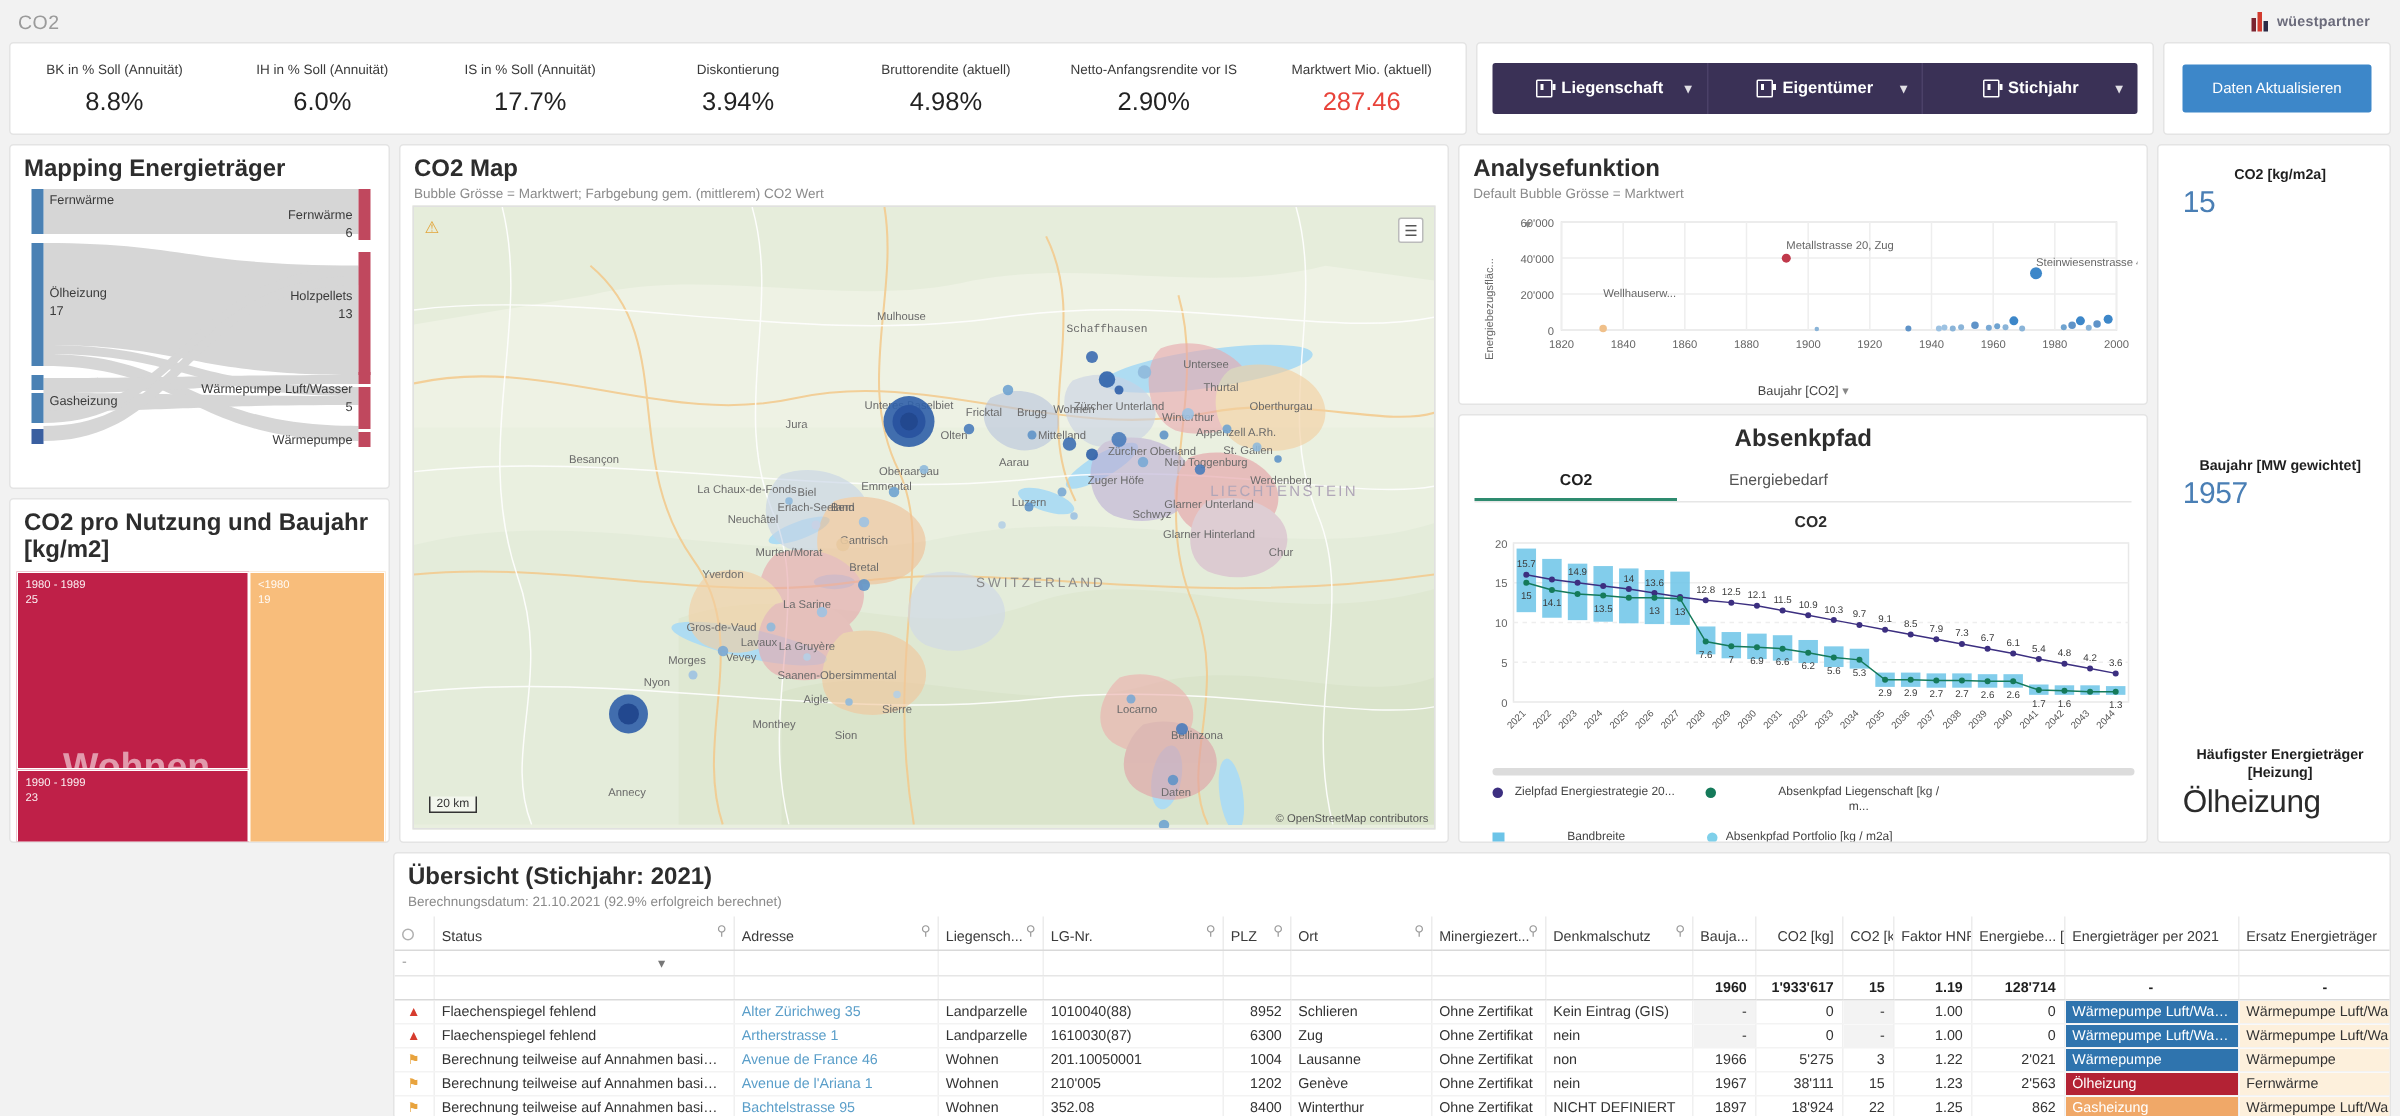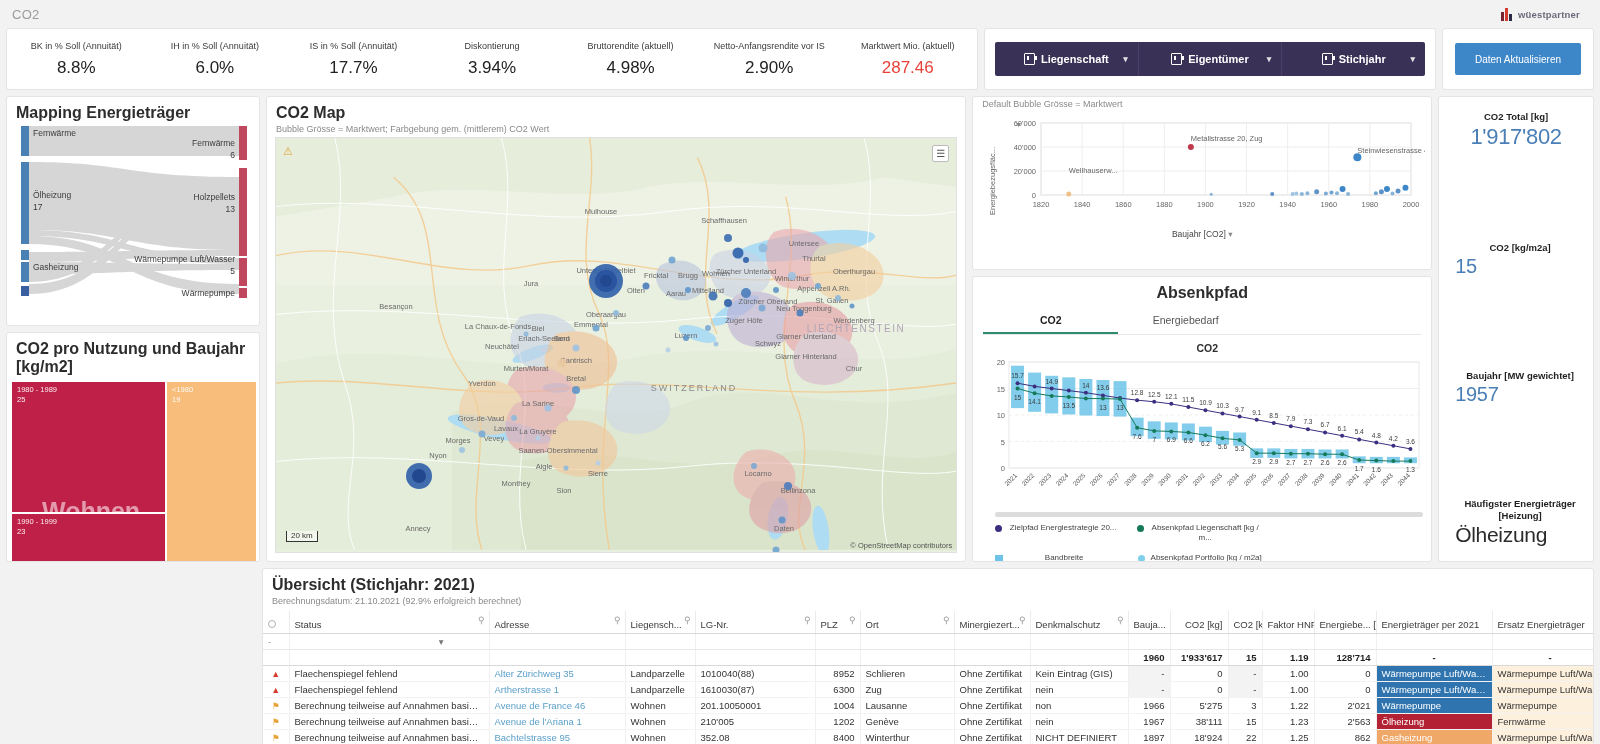--- a/index.html
+++ b/index.html
@@ -327,31 +327,31 @@
             <path d="M480,320 C506,312 532,328 530,348 C528,368 500,378 478,366 C460,356 466,332 480,320Z" fill="#ecb0ae"></path>
             <path d="M496,352 C522,344 548,360 546,380 C544,400 516,410 494,398 C476,388 482,364 496,352Z" fill="#e0a0a6"></path>
             <path d="M348,250 C376,242 404,258 402,278 C400,298 372,308 348,298 C330,288 334,262 348,250Z" fill="#cfd8e8"></path>
           </g>
         </svg>
 
         <div id="maplabels">
             <div class="mlabel " style="left: 325px; top: 73px;">Mulhouse</div>
             <div class="mlabel " style="left: 120px; top: 168px;">Besançon</div>
             <div class="mlabel " style="left: 255px; top: 145px;">Jura</div>
-            <div class="mlabel " style="left: 448px; top: 82px;">Schaffhausen</div>
+            <div class="mlabel " style="left: 462px; top: 82px; font-family: Liberation Mono, monospace;">Schaffhausen</div>
             <div class="mlabel " style="left: 528px; top: 105px;">Untersee</div>
             <div class="mlabel " style="left: 538px; top: 120px;">Thurtal</div>
             <div class="mlabel " style="left: 578px; top: 133px;">Oberthurgau</div>
             <div class="mlabel " style="left: 380px; top: 137px;">Fricktal</div>
             <div class="mlabel " style="left: 412px; top: 137px;">Brugg</div>
             <div class="mlabel " style="left: 440px; top: 135px;">Wohnen</div>
             <div class="mlabel " style="left: 470px; top: 133px;">Zürcher Unterland</div>
             <div class="mlabel " style="left: 516px; top: 140px;">Winterthur</div>
             <div class="mlabel " style="left: 548px; top: 150px;">Appenzell A.Rh.</div>
-            <div class="mlabel " style="left: 400px; top: 155px;">Aarau</div>
+            <div class="mlabel " style="left: 400px; top: 170px;">Aarau</div>
             <div class="mlabel " style="left: 432px; top: 152px;">Mittelland</div>
             <div class="mlabel " style="left: 492px; top: 163px;">Zürcher Oberland</div>
             <div class="mlabel " style="left: 360px; top: 152px;">Olten</div>
             <div class="mlabel " style="left: 330px; top: 132px;">Unteres Baselbiet</div>
             <div class="mlabel " style="left: 556px; top: 162px;">St. Gallen</div>
             <div class="mlabel " style="left: 528px; top: 170px;">Neu Toggenburg</div>
             <div class="mlabel " style="left: 330px; top: 176px;">Oberaargau</div>
             <div class="mlabel " style="left: 315px; top: 186px;">Emmental</div>
             <div class="mlabel " style="left: 410px; top: 197px;">Luzern</div>
             <div class="mlabel " style="left: 468px; top: 182px;">Zuger Höfe</div>
@@ -440,20 +440,21 @@
         <div class="map-warn">⚠</div>
         <div class="map-ctl">☰</div>
         <div class="map-scale">20 km</div>
         <div class="map-attr">© OpenStreetMap contributors</div>
       </div>
     </div>
 
     <div class="col-mid">
 
       <div class="panel" style="height:174px;">
+        <div class="panel-title">Analysefunktion</div>
         <div class="panel-sub">Default Bubble Grösse = Marktwert</div>
         <div class="scat-wrap">
           <svg width="444" height="112" viewBox="0 0 444 112">
             <g id="scat-grid">
                 <rect x="60" y="10" width="370" height="72" fill="none" stroke="#ddd"></rect>
                 <line x1="60" y1="10" x2="430" y2="10" stroke="#eee"></line>
                 <text x="55" y="13" text-anchor="end" class="ax-lab">60'000</text>
                 <line x1="60" y1="34" x2="430" y2="34" stroke="#eee"></line>
                 <text x="55" y="37" text-anchor="end" class="ax-lab">40'000</text>
                 <line x1="60" y1="58" x2="430" y2="58" stroke="#eee"></line>
@@ -692,40 +693,36 @@
           </svg>
         </div>
         <div class="scrollbar"></div>
         <div class="legend" id="absLegend">
             <div class="lg">
               <span class="dot" style="background: rgb(60, 47, 128);"></span>
               <span style="width: 112px;">Zielpfad Energiestrategie 20...</span>
             </div>
             <div class="lg">
               <span class="dot" style="background: rgb(21, 122, 90);"></span>
-              <span style="width: 112px;">Absenkpfad Liegenschaft [kg / m...</span>
+              <span style="width: 112px; margin-left: 34px;">Absenkpfad Liegenschaft [kg / m...</span>
             </div>
             <div class="lg">
               <span class="sq" style="background: rgb(108, 196, 232);"></span>
               <span style="width: 112px;">Bandbreite</span>
             </div>
             <div class="lg">
               <span class="dot" style="background: rgb(127, 208, 234);"></span>
               <span style="width: 112px;">Absenkpfad Portfolio [kg / m2a] CO2</span>
             </div>
           </div>
       </div>
     </div>
 
     <div class="col-kpis panel">
       <div class="kcol" id="rightKpis">
-          <div class="kblock">
-            <div class="kt" style="text-align: center;">CO2 Total [kg]</div>
-            <div class="kv">1'917'802</div>
-          </div>
           <div class="kblock left">
             <div class="kt" style="text-align: center;">CO2 [kg/m2a]</div>
             <div class="kv sm">15</div>
           </div>
           <div class="kblock left">
             <div class="kt" style="text-align: center;">Baujahr [MW gewichtet]</div>
             <div class="kv sm">1957</div>
           </div>
           <div class="kblock left">
             <div class="kt" style="text-align: center;">Häufigster Energieträger [Heizung]</div>

